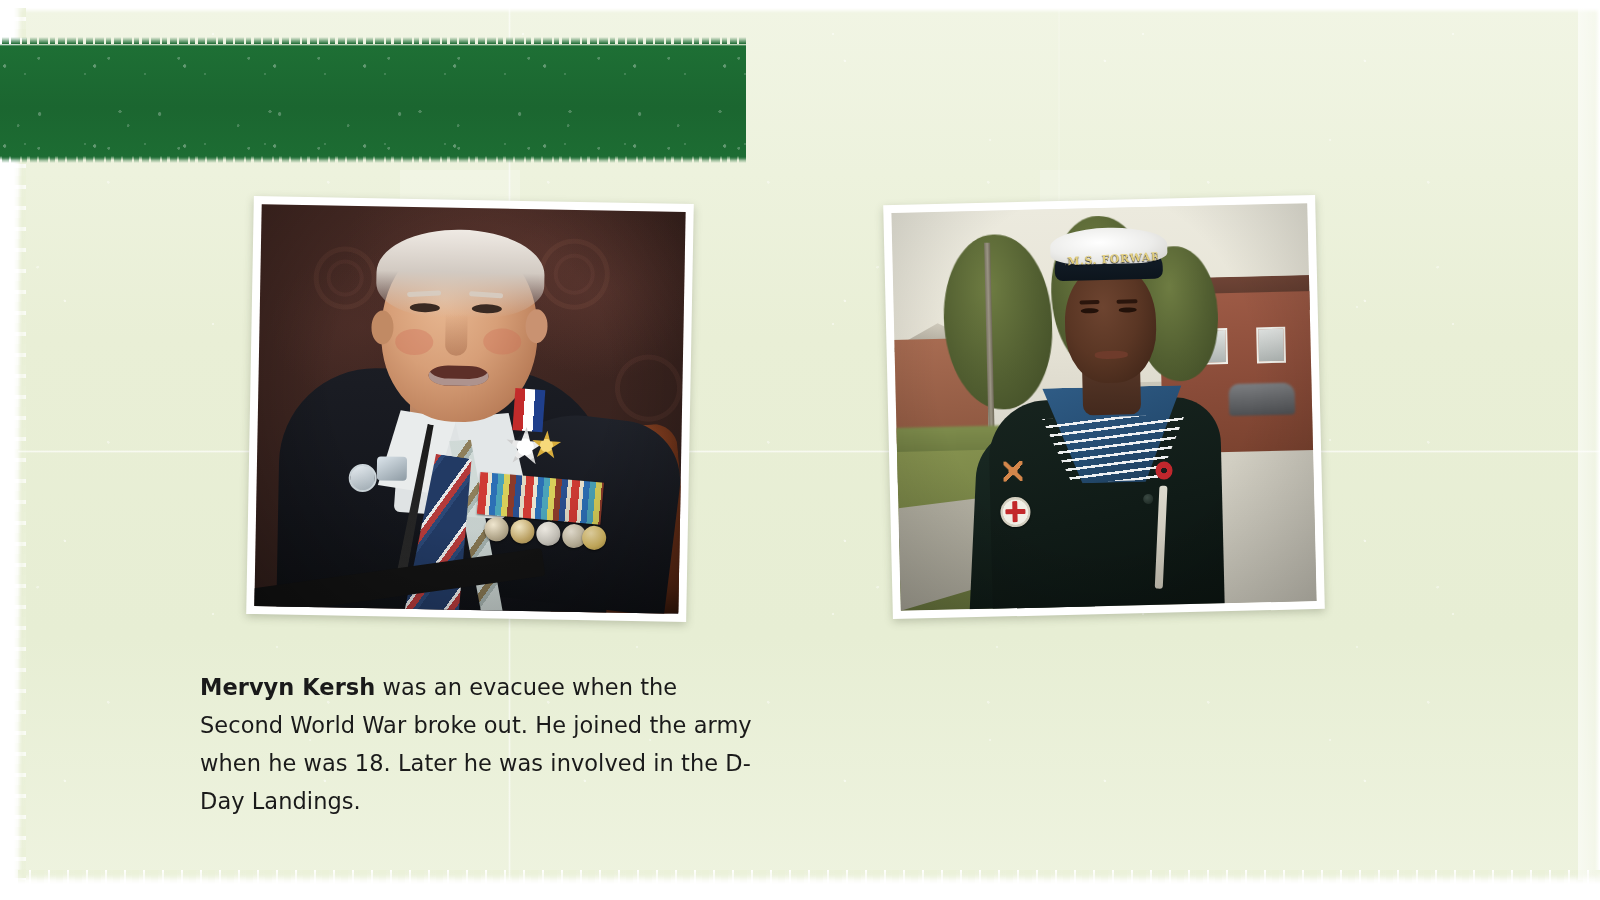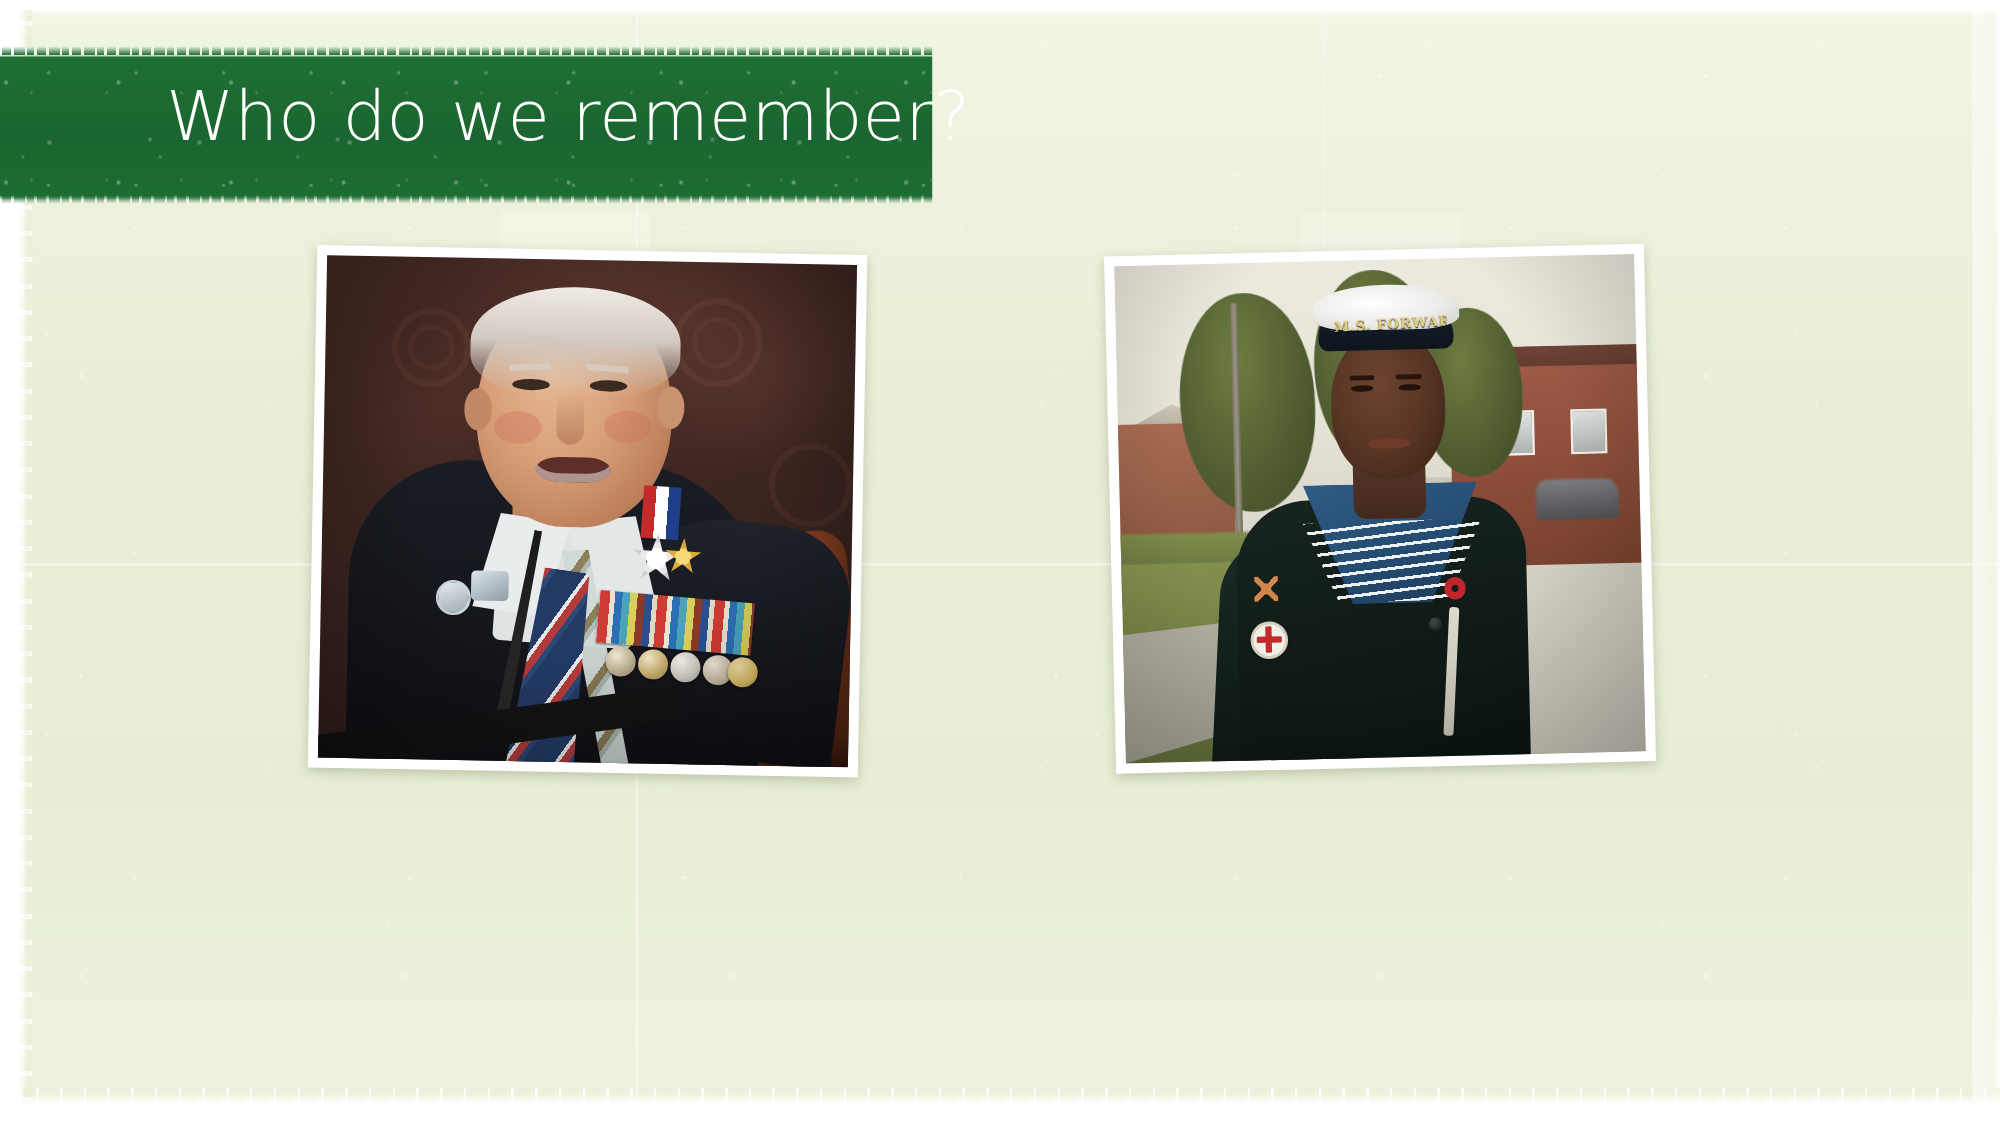--- a/index.html
+++ b/index.html
@@ -508,21 +508,20 @@
   <div class="crease crease-h"></div>
   <div class="crease crease-v1"></div>
   <div class="crease crease-v3"></div>
   <div class="crease crease-v2"></div>
   <div class="crease wash-1"></div>
   <div class="crease wash-2"></div>
 
   <div class="banner-rag-top"></div>
   <div class="banner"></div>
   <div class="banner-rag-bot"></div>
-  <div class="banner-title">Who do we remember?</div>
 
   <div class="photo-card photo-card-left">
     <div class="photo ph-left">
       <div class="lp-wallpaper"></div>
       <div class="lp-chair"></div>
       <div class="lp-chair2"></div>
       <div class="lp-body"></div>
       <div class="lp-shoulder-r"></div>
       <div class="lp-neck"></div>
       <div class="lp-shirt"></div>
@@ -602,15 +601,18 @@
       <div class="rp-cap-tally">H.M.S. FORWARD</div>
       <div class="rp-insignia"></div>
       <div class="rp-redcross"></div>
       <div class="rp-poppy"></div>
       <div class="rp-button"></div>
       <div class="rp-lanyard-w"></div>
       <div class="rp-vignette"></div>
     </div>
   </div>
 
+  <p class="caption caption-left">
+    <b>Mervyn Kersh</b><span> was an evacuee when the Second World War broke out. He joined the army when he was 18. Later he was involved in the D-Day Landings.</span>
+  </p>
 
 
 </div>
 
 </body></html>

